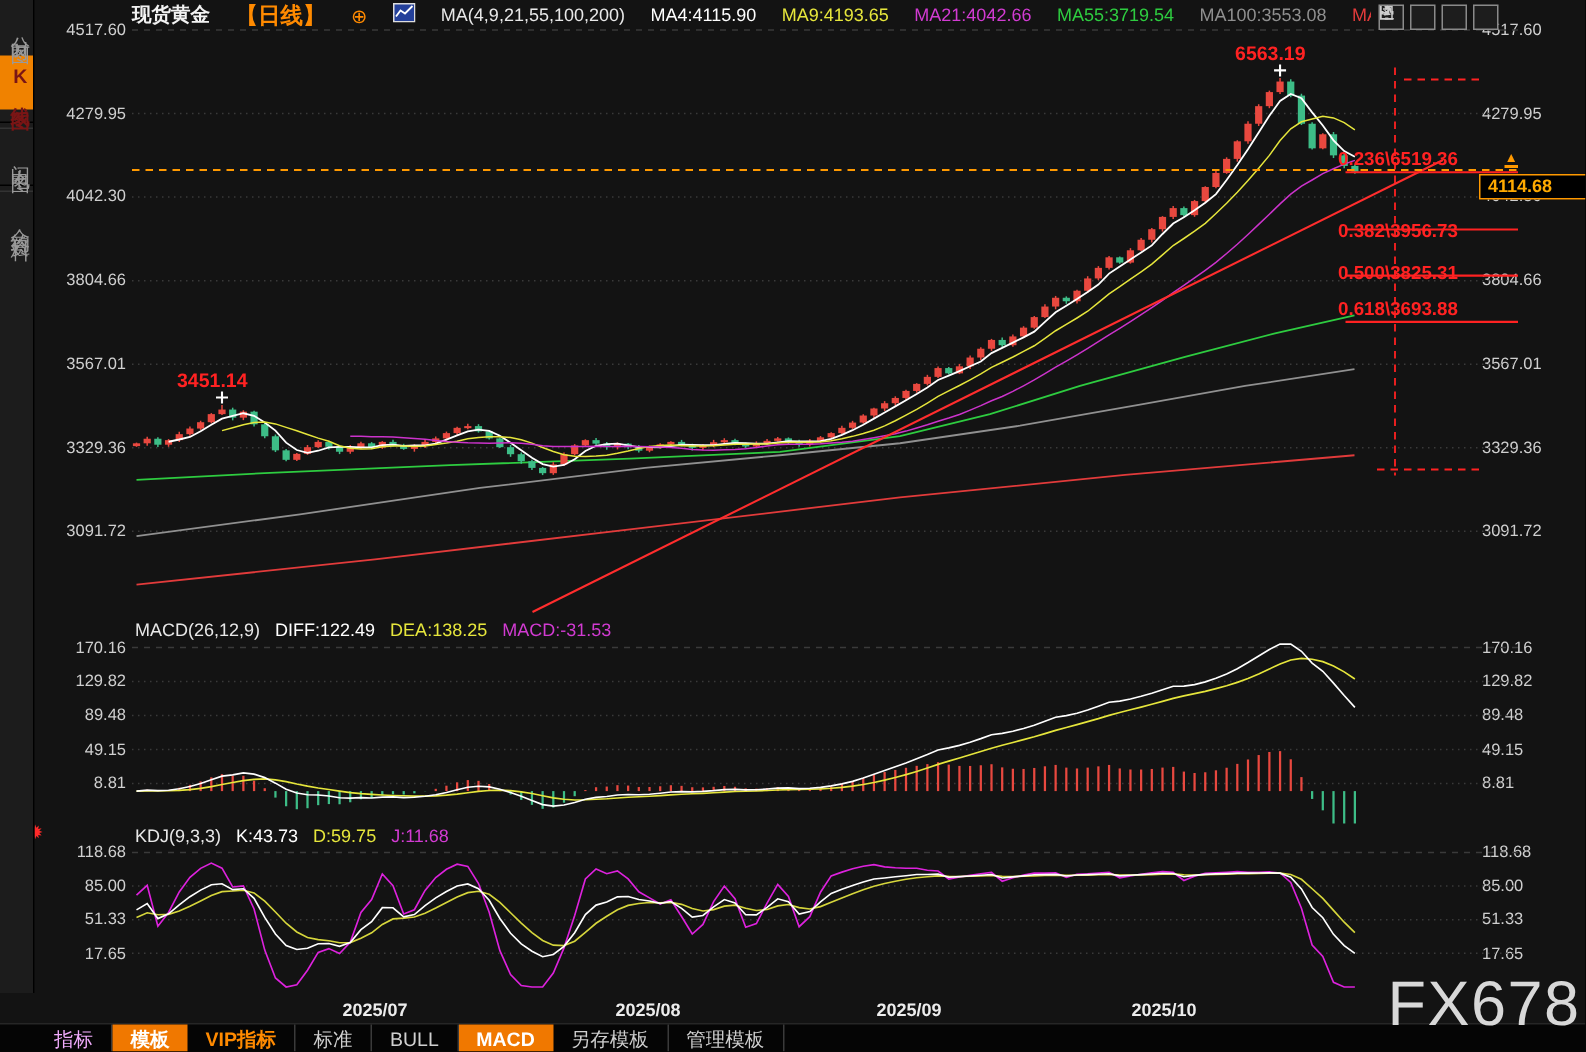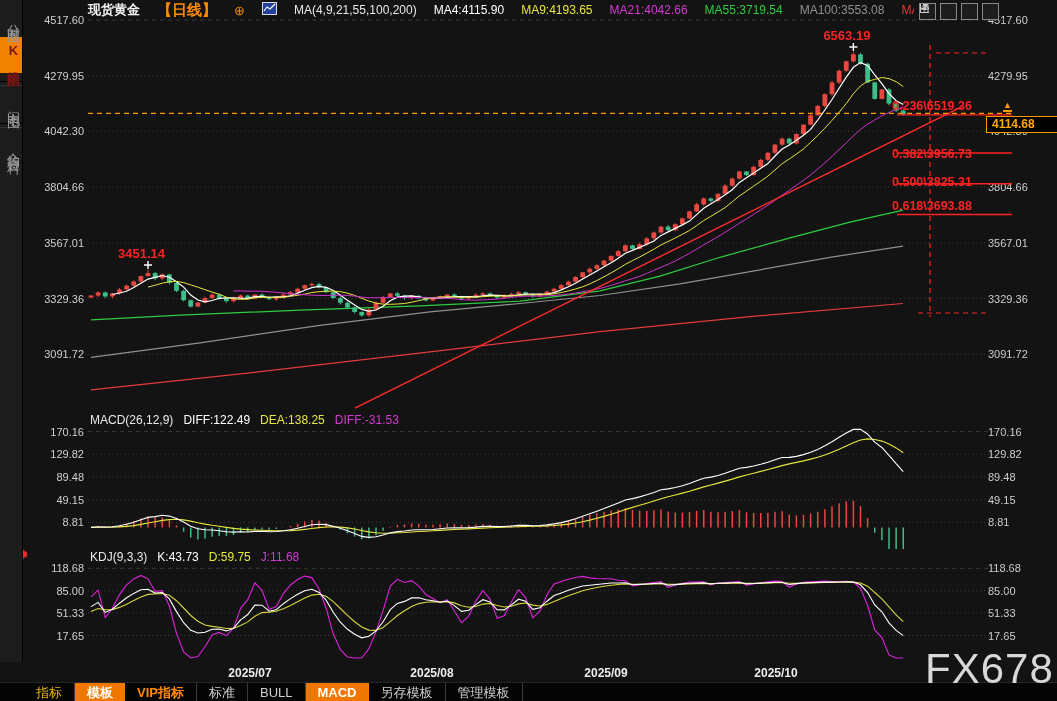--- a/index.html
+++ b/index.html
@@ -42,21 +42,21 @@
               border-bottom:2px solid #ff9900;line-height:10px;}
   
   #alert{position:absolute;left:18px;top:547px;color:#ff2a2a;font-size:13px;z-index:5;}
   
   #daterow{position:absolute;left:0;top:662px;width:1057px;height:20px;background:#101010;z-index:5;}
   #period{position:absolute;left:100px;top:3px;color:#ff8a00;font-weight:bold;font-size:13px;}
   #toolbar{position:absolute;left:0;top:682px;width:1057px;height:19px;background:#050505;
            border-top:1px solid #262626;display:flex;align-items:center;padding-left:24px;
            font-size:13px;z-index:6;}
   .tb{padding:0 12px;height:19px;line-height:19px;color:#cfcfcf;border-right:1px solid #3a3a3a;cursor:pointer;}
-  .tb.first{color:#eab308;}
+  .tb.first{color:#f0abfc;}
   .tb.orange{background:#f07800;color:#fff;font-weight:bold;border-right:none;}
   .tb.otext{color:#ff8a00;font-weight:bold;}
   #watermark{position:absolute;left:925px;top:645px;color:#d8d8d8;font-size:42px;z-index:7;
              letter-spacing:1px;}
   #straydash{position:absolute;left:714px;top:686px;width:88px;border-top:2px dashed #e8e8e8;z-index:6;}
   svg{position:absolute;left:0;top:0;z-index:2;}
 </style>
 </head>
 <body>
 
@@ -545,21 +545,21 @@
       <div class="datelab" style="left: 220px;">2025/07</div>
       <div class="datelab" style="left: 402px;">2025/08</div>
       <div class="datelab" style="left: 576px;">2025/09</div>
       <div class="datelab" style="left: 746px;">2025/10</div>
     </div>
 
   <div class="panerow" style="top:413px">
     <span class="c-lt">MACD(26,12,9)</span>
     <span class="c-w">DIFF:122.49</span>
     <span class="c-y">DEA:138.25</span>
-    <span class="c-m">DIFF:-31.53</span>
+    <span class="c-m">MACD:-31.53</span>
   </div>
 
   <div class="panerow" style="top:550px">
     <span class="c-lt">KDJ(9,3,3)</span>
     <span class="c-w">K:43.73</span>
     <span class="c-y">D:59.75</span>
     <span class="c-m">J:11.68</span>
   </div>
 
   <span id="alert">✹</span>

